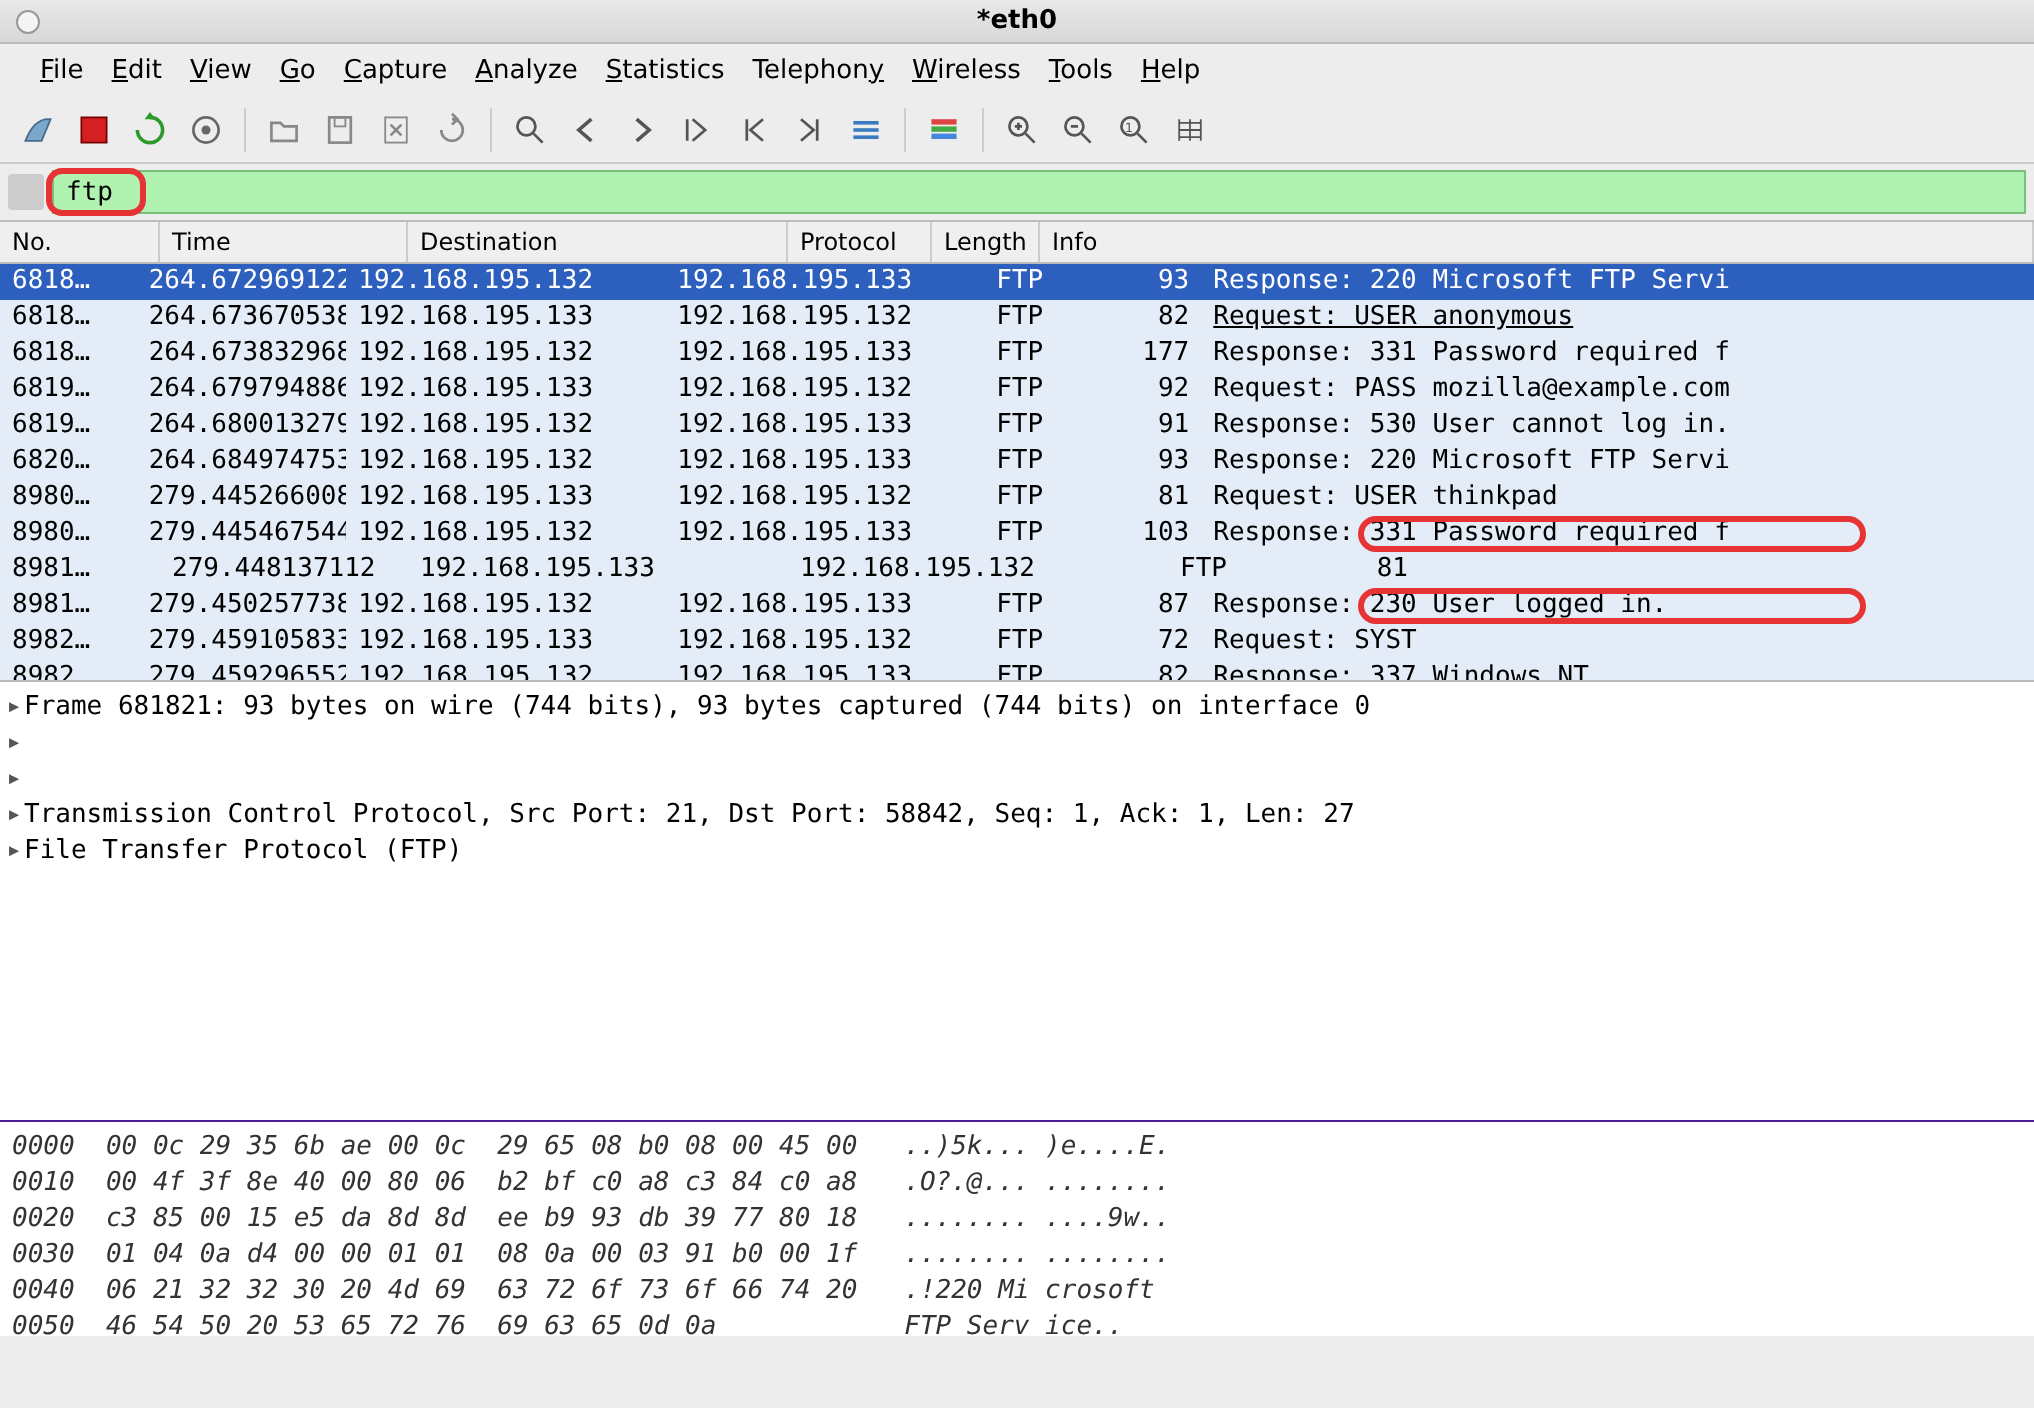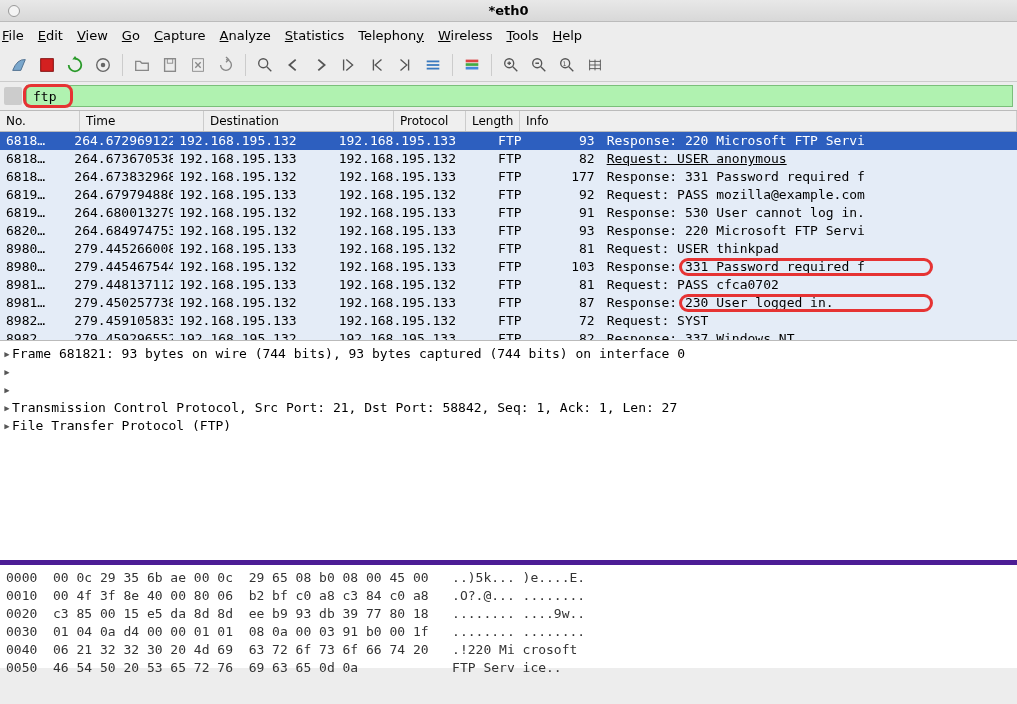--- a/index.html
+++ b/index.html
@@ -1,19 +1,19 @@
 <!DOCTYPE html>
 <html><head>
 <meta charset="utf-8">
 <style>
 * { margin: 0; padding: 0; box-sizing: border-box; }
 body { font-family: "DejaVu Sans", "Liberation Sans", sans-serif; font-size: 13px; color: #000; background: #ededed; width: 1017px; height: 704px; overflow: hidden; position: relative; }
 .titlebar { height: 22px; background: linear-gradient(#e8e8e8,#d8d8d8); border-bottom: 1px solid #bbb; text-align: center; line-height: 22px; font-weight: bold; position: relative; }
 .titlebar .dot { position:absolute; left:8px; top:5px; width:12px; height:12px; border:1px solid #999; border-radius:50%; background:#f4f4f4;}
-.menubar { height: 26px; background: #ededed; display: flex; align-items: center; padding: 0 2px; }
+.menubar { height: 26px; background: #ededed; display: flex; align-items: center; padding: 0 20px; }
 .menubar span { margin-right: 14px; cursor: pointer; }
 .menubar span u { text-decoration: underline; }
 .toolbar { height: 34px; background: #ededed; display:flex; align-items:center; padding:0 6px; gap:2px; border-bottom:1px solid #ccc;}
 .tbtn { width:26px; height:26px; display:flex; align-items:center; justify-content:center; border-radius:3px;}
 .tbtn svg{width:18px;height:18px;}
 .sep{width:1px;height:22px;background:#ccc;margin:0 4px;}
 .filterbar { height: 28px; background: #ededed; display:flex; align-items:center; padding:2px 4px; position:relative;}
 .filterbox { position:absolute; left:23px; top:2px; border:3px solid #e63333; border-radius:8px; padding:0; background:transparent; height:24px; width:50px; pointer-events:none;}
 .filterinput { flex:1; height:22px; background:#b0f2b0; border:1px solid #7abf7a; padding:0 6px; font-family:monospace; font-size:13px; }
 .filterinput::placeholder{color:#666;}
@@ -28,21 +28,21 @@
 .col-len{width:54px;}
 .col-info{flex:1;}
 .packet-list{height:208px;overflow:hidden;background:#fff;font-family:"DejaVu Sans Mono","Liberation Mono",monospace;font-size:13px;line-height:18px;}
 .prow{display:flex;height:18px;white-space:nowrap;}
 .prow.sel{background:#2d5fbf;color:#fff;}
 .prow.alt{background:#e4ecf7;}
 .prow .c{padding:0 6px;overflow:hidden;}
 .details{border-top:1px solid #bbb;background:#fff;font-family:"DejaVu Sans Mono",monospace;font-size:13px;line-height:18px;padding:4px 2px;height:220px;}
 .details .ditem{display:flex;align-items:center;}
 .details .tri{width:10px;text-align:center;color:#555;}
-.hexpane{border-top:5px solid #4c1d95;background:#fff;font-family:"DejaVu Sans Mono",monospace;font-size:13px;line-height:18px;padding:4px 6px;height:108px;color:#333;white-space:pre;}
+.hexpane{border-top:1px solid #4c1d95;background:#fff;font-family:"DejaVu Sans Mono",monospace;font-size:13px;line-height:18px;padding:4px 6px;height:108px;color:#333;white-space:pre;font-style:italic;}
 .redbox{position:absolute;border:3px solid #e63333;border-radius:9px;pointer-events:none;}
 .rb1{left:679px;top:258px;width:254px;height:18px;}
 .rb2{left:679px;top:294px;width:254px;height:18px;}
 </style>
 </head>
 <body>
 
 <div class="titlebar">
   <span class="dot"></span>
   <span>*eth0</span>
@@ -271,21 +271,20 @@
       <div class="c" style="width: 54px; text-align: right;">103</div>
       <div class="c" style="width: 500px;">Response: 331 Password required f</div>
     </div>
     <div class="prow alt">
       <div class="c" style="width: 80px;">8981…</div>
       <div class="c" style="width: 124px;">279.448137112</div>
       <div class="c" style="width: 190px;">192.168.195.133</div>
       <div class="c" style="width: 190px;">192.168.195.132</div>
       <div class="c" style="width: 72px;">FTP</div>
       <div class="c" style="width: 54px; text-align: right;">81</div>
-      <div class="c" style="width: 500px;">Request: PASS cfca0702</div>
     </div>
     <div class="prow alt">
       <div class="c" style="width: 80px;">8981…</div>
       <div class="c" style="width: 124px;">279.450257738</div>
       <div class="c" style="width: 190px;">192.168.195.132</div>
       <div class="c" style="width: 190px;">192.168.195.133</div>
       <div class="c" style="width: 72px;">FTP</div>
       <div class="c" style="width: 54px; text-align: right;">87</div>
       <div class="c" style="width: 500px;">Response: 230 User logged in.</div>
     </div>

